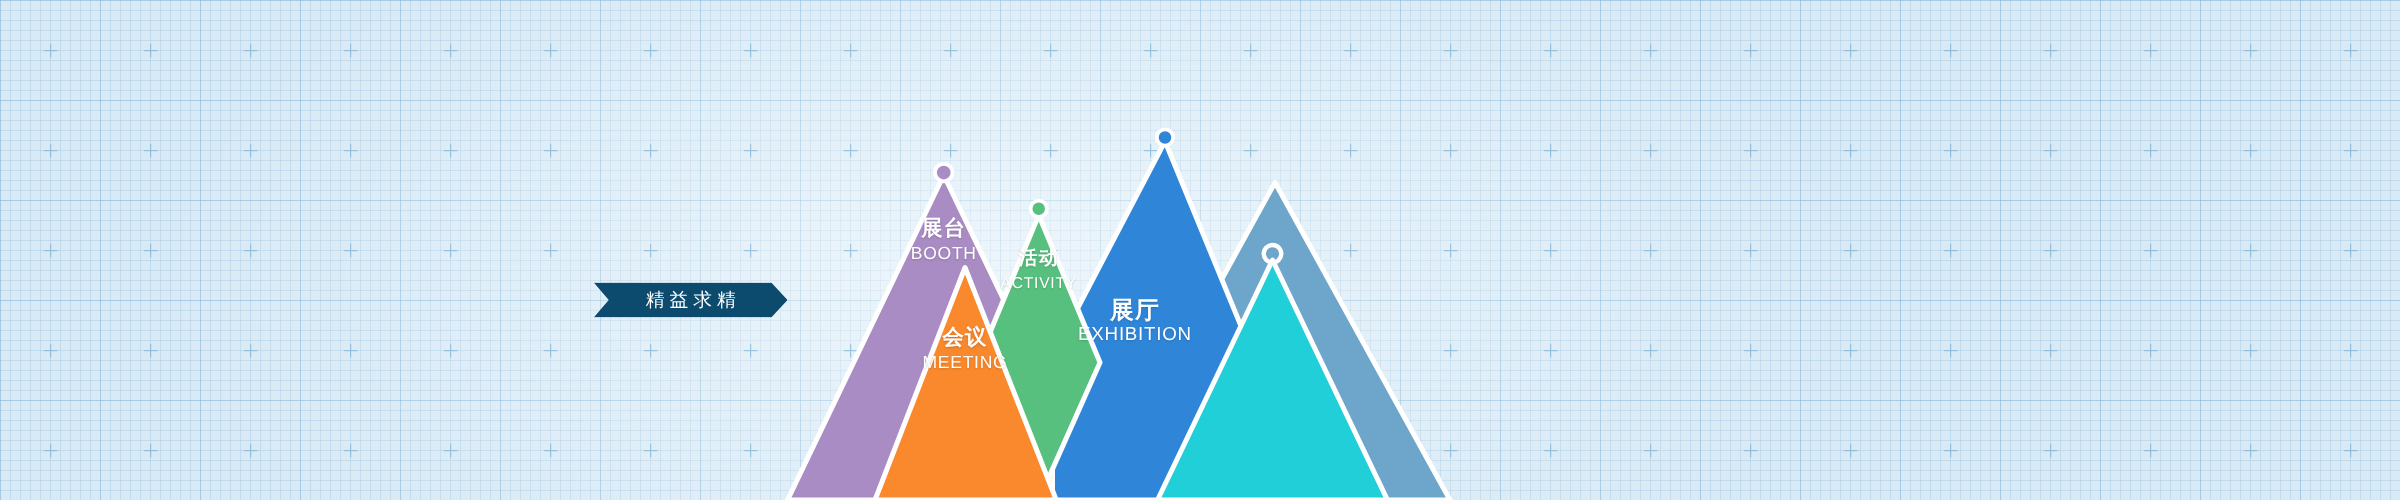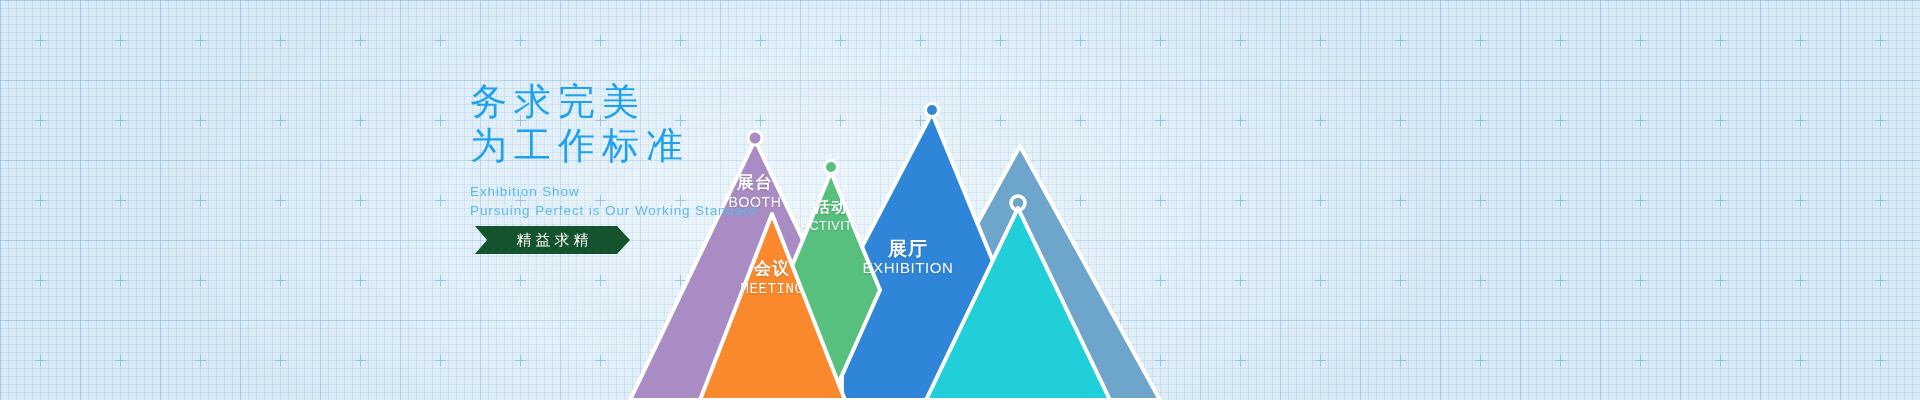--- a/index.html
+++ b/index.html
@@ -56,21 +56,21 @@
     color:#5cb9ea;
     font-size:13.5px;
     line-height:19px;
     letter-spacing:.9px;
     font-weight:400;
     white-space:nowrap;
   }
   .ribbon{
     position:absolute;left:475px;top:226px;
     width:155px;height:28px;
-    background:#14532d;
+    background:#0c4a6e;
     color:#ffffff;
     font-size:15px;
     letter-spacing:4px;
     display:flex;align-items:center;justify-content:center;
     -webkit-clip-path:polygon(0 0,142px 0,155px 50%,142px 100%,0 100%,12px 50%);
     clip-path:polygon(0 0,142px 0,155px 50%,142px 100%,0 100%,12px 50%);
     box-sizing:border-box;padding-left:4px;
   }
 
   
@@ -236,43 +236,33 @@
     <circle cx="831" cy="167" r="6.5" fill="#57c07f" stroke="#ffffff" stroke-width="3"></circle>
     <circle cx="932" cy="110" r="6.5" fill="#2f86d9" stroke="#ffffff" stroke-width="3"></circle>
     <circle cx="1018" cy="203" r="7" fill="none" stroke="#ffffff" stroke-width="3.5"></circle>
   </svg>
 
   <div class="peak-label" style="left:700px;top:172px;width:110px;">
     <span class="cn">展台</span>
     <span class="en">BOOTH</span>
   </div>
 
-  <div class="peak-label" style="left:717px;top:259px;width:110px;font-family:Liberation Mono, monospace;">
+  <div class="peak-label" style="left:717px;top:259px;width:110px;">
     <span class="cn">会议</span>
     <span class="en">MEETING</span>
   </div>
 
   <div class="peak-label big" style="left:843px;top:238px;width:130px;">
     <span class="cn">展厅</span>
     <span class="en">EXHIBITION</span>
   </div>
 
   <div class="peak-label small" style="left:776px;top:196px;width:110px;">
     <span class="cn">活动</span>
     <span class="en">ACTIVITY</span>
   </div>
 
-  <div class="copy">
-    <div class="headline">
-      <span class="l1">务求完美</span>
-      <span class="l2">为工作标准</span>
-    </div>
-    <div class="sub">
-      <div>Exhibition Show</div>
-      <div>Pursuing Perfect is Our Working Standard</div>
-    </div>
-  </div>
 
   <div class="ribbon">
     <span>精益求精</span>
   </div>
 
 </div>
 
 </body></html>

